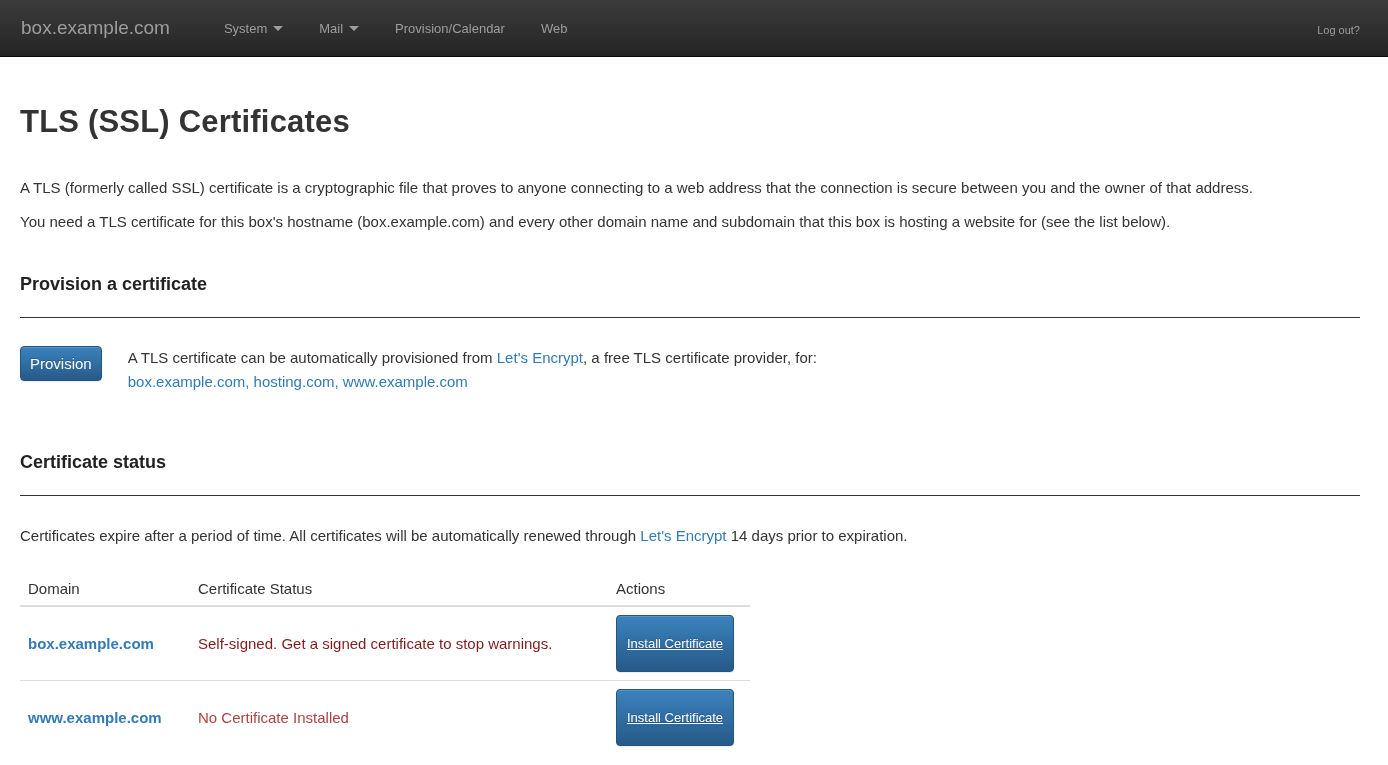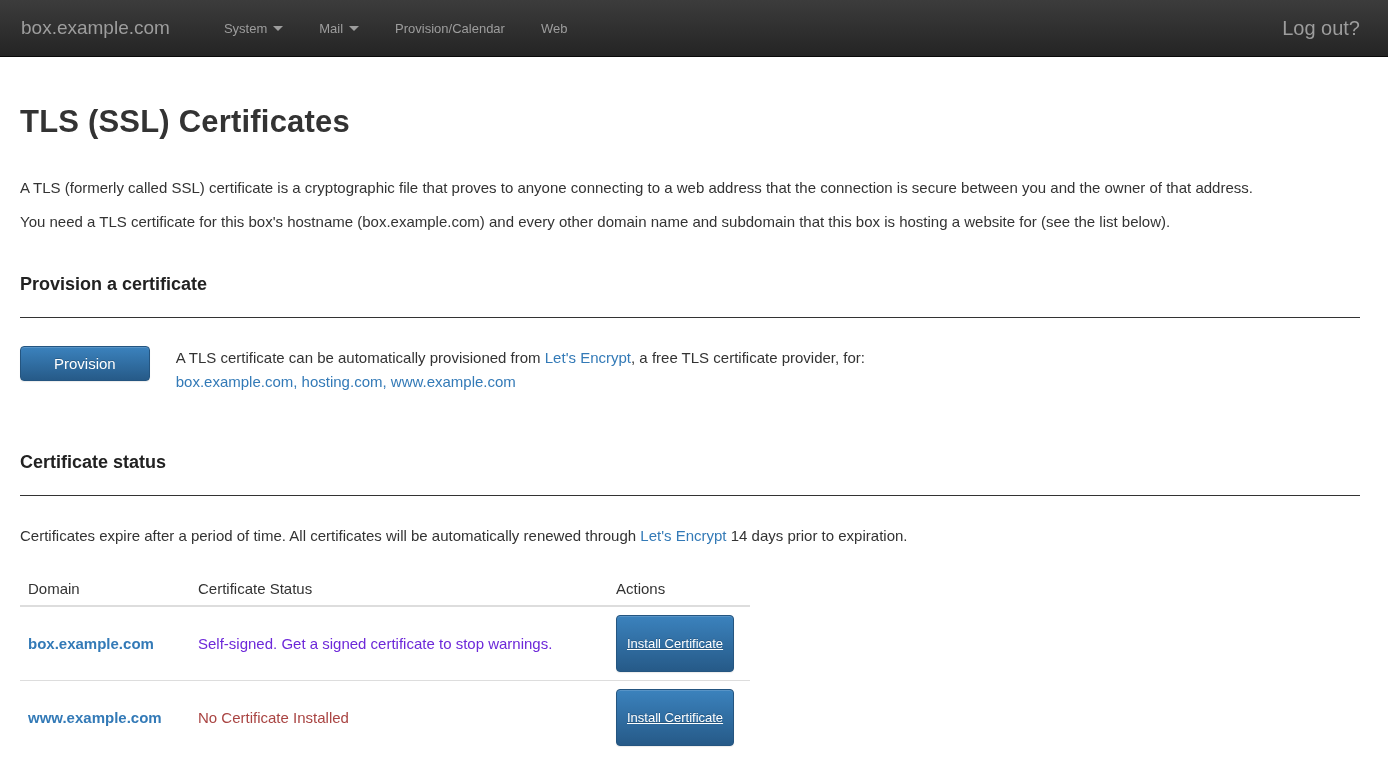--- a/index.html
+++ b/index.html
@@ -41,21 +41,21 @@
   .caret {
     display: inline-block;
     width: 0; height: 0;
     margin-left: 6px;
     vertical-align: middle;
     border-top: 5px solid #9d9d9d;
     border-left: 5px solid transparent;
     border-right: 5px solid transparent;
   }
   .navbar-right { margin-left: auto; }
-  .logout-link { color: #9d9d9d; font-size: 20px; cursor: pointer; padding-left: 12px; }
+  .logout-link { color: #9d9d9d; font-size: 11px; cursor: pointer; padding-left: 12px; }
 
   
   .content { padding: 0 28px 0 20px; }
 
   h1.page-title {
     font-size: 31px;
     font-weight: bold;
     color: #333;
     margin-top: 47px;
     margin-bottom: 36px;
@@ -89,21 +89,21 @@
     border: 1px solid #245580;
     border-radius: 4px;
     text-shadow: 0 -1px 0 rgba(0,0,0,0.2);
     box-shadow: inset 0 1px 0 rgba(255,255,255,0.15), 0 1px 1px rgba(0,0,0,0.08);
     cursor: pointer;
     font-family: "Liberation Sans", sans-serif;
     text-align: center;
   }
   .btn-provision {
     font-size: 15px;
-    padding: 8px 33px;
+    padding: 8px 9px;
     margin-right: 26px;
   }
   .provision-text { line-height: 24px; font-size: 15px; }
   .domains-line { color: #337ab7; }
 
   
   #status-paragraph { margin-bottom: 0; }
 
   
   table.cert-table {
@@ -123,21 +123,21 @@
     padding: 8px;
     vertical-align: middle;
     font-size: 15px;
     height: 44px;
   }
   .cert-table tbody tr + tr td { border-top: 1px solid #ddd; }
   .col-domain  { width: 170px; }
   .col-status  { width: 418px; }
   .col-actions { width: 142px; }
   .domain-link { color: #337ab7; font-weight: bold; cursor: pointer; }
-  .status-warning { color: #6d28d9; }
+  .status-warning { color: #7f1d1d; }
   .status-danger  { color: #a94442; }
   .btn-install { font-size: 13px; padding: 20px 10px; text-decoration: underline; }
 </style>
 </head>
 <body>
 
 <nav class="navbar">
   <span class="navbar-brand">box.example.com</span>
   <ul class="navbar-nav">
     <li class="nav-item">

